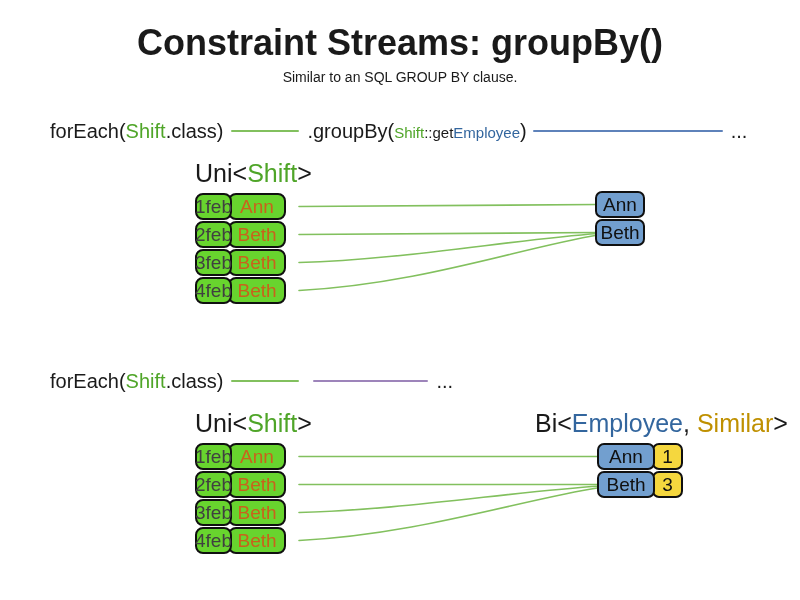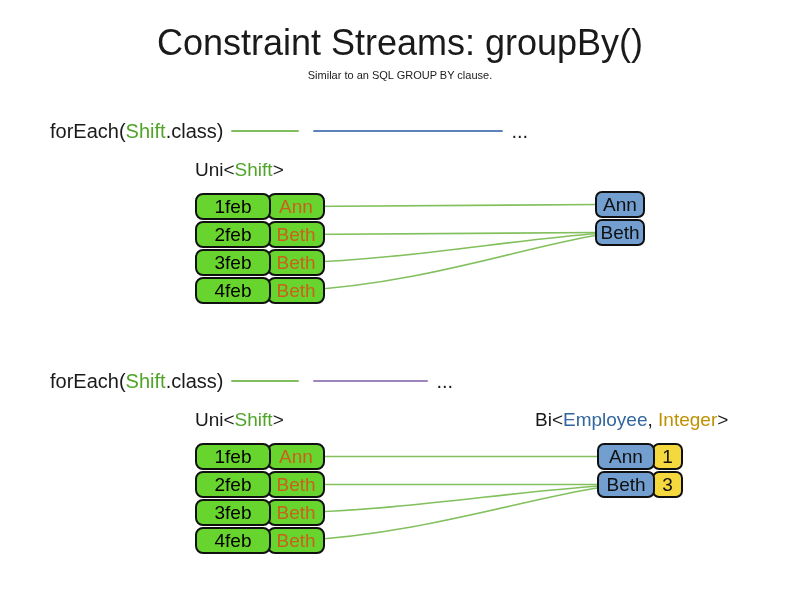--- a/index.html
+++ b/index.html
@@ -1,47 +1,47 @@
 <!DOCTYPE html>
 <html style="--green-text: #4fa528; --blue-text: #33669e; --gold-text: #bf9000; --orange-text: #c9621c; --green-fill: #68d42e; --blue-fill: #729fcf; --yellow-fill: #f5d73e; --line-green: #82c05e; --line-blue: #5e82ba; --line-purple: #9d84ba;"><head>
 <meta charset="utf-8">
 <style>
   html,body { margin:0; padding:0; background:#fff; }
   .slide {
     position:relative; width:800px; height:600px; background:#ffffff;
     font-family:"Liberation Sans", sans-serif; color:#1a1a1a; overflow:hidden;
   }
   .title { position:absolute; top:22px; left:0; width:800px; text-align:center;
-           font-size:36px; font-weight:400; letter-spacing:0; }
+           font-size:36px; font-weight:700; letter-spacing:0; }
   .subtitle { position:absolute; top:69px; left:0; width:800px; text-align:center;
-              font-size:11px; }
+              font-size:14px; }
 
   
   .code-line { position:absolute; left:50px; display:flex; align-items:center;
                height:24px; white-space:nowrap; }
   .big   { font-size:20px; }
   .small { font-size:15px; }
   .t-green  { color:var(--green-text,#4fa528); }
   .t-blue   { color:var(--blue-text,#33669e); }
   .t-gold   { color:var(--gold-text,#bf9000); }
   .hline { display:inline-block; height:2px; border-radius:1px; }
   .green-line  { background:var(--line-green,#82c05e); margin:0 8px; }
   .blue-line   { background:var(--line-blue,#5e82ba);  margin:0 8px 0 6px; }
   .purple-line { background:var(--line-purple,#9d84ba); margin:0 8px 0 6px; }
 
   
-  .type-label { position:absolute; font-size:19px; text-align:left; white-space:nowrap; }
+  .type-label { position:absolute; font-size:25px; text-align:left; white-space:nowrap; }
 
   
   .fact-table { position:absolute; z-index:2; }
   .fact-row { display:flex; margin-bottom:1px; }
   .cell { box-sizing:border-box; height:27px; display:flex; align-items:center;
           justify-content:center; font-size:19px; border:2px solid #101010;
           border-radius:8px; }
-  .date-cell { width:76px; background:var(--green-fill,#68d42e); color:#000000;
+  .date-cell { width:37px; background:var(--green-fill,#68d42e); color:#404040;
                position:relative; z-index:2; }
   .emp-cell  { width:58px; background:var(--green-fill,#68d42e);
                color:var(--orange-text,#c9621c); margin-left:-4px; z-index:1; }
 
   
   .group-list { position:absolute; z-index:2; }
   .group-row { display:flex; margin-bottom:1px; }
   .gname-cell { background:var(--blue-fill,#729fcf); color:#101010; border-radius:7px; }
   .g1 .gname-cell { width:50px; }
   .g2 .gname-cell { width:58px; position:relative; z-index:2; }
@@ -67,20 +67,21 @@
     <path d="M 299 290.5 C 420 284, 520 248, 598 235"></path>
     <path d="M 299 456.5 L 600 456.5"></path>
     <path d="M 299 484.5 L 600 484.5"></path>
     <path d="M 299 512.5 C 400 510, 510 492, 600 486"></path>
     <path d="M 299 540.5 C 420 534, 520 500, 600 487.5"></path>
   </svg>
 
   <div class="code-line" style="top:119px">
     <span class="big"><span>forEach(</span><span class="t-green">Shift</span><span>.class)</span></span>
     <span class="hline green-line" style="width:68px"></span>
+    <span class="big"><span>.groupBy(</span><span class="small"><span class="t-green">Shift</span><span>::get</span><span class="t-blue">Employee</span></span><span>)</span></span>
     <span class="hline blue-line" style="width:190px"></span>
     <span class="big">...</span>
   </div>
 
   <div class="type-label" style="left:195px; top:159px; width:110px"><span>Uni&lt;</span><span class="t-green">Shift</span><span>&gt;</span></div>
 
   <div class="fact-table" style="left:195px; top:193px">
     <div class="fact-row">
       <div class="cell date-cell">1feb</div>
       <div class="cell emp-cell">Ann</div>
@@ -109,21 +110,21 @@
   </div>
 
   <div class="code-line" style="top:369px">
     <span class="big"><span>forEach(</span><span class="t-green">Shift</span><span>.class)</span></span>
     <span class="hline green-line" style="width:68px"></span>
     <span class="hline purple-line" style="width:115px"></span>
     <span class="big">...</span>
   </div>
 
   <div class="type-label" style="left:195px; top:409px; width:110px"><span>Uni&lt;</span><span class="t-green">Shift</span><span>&gt;</span></div>
-  <div class="type-label" style="left:535px; top:409px; width:222px"><span>Bi&lt;</span><span class="t-blue">Employee</span><span>, </span><span class="t-gold">Integer</span><span>&gt;</span></div>
+  <div class="type-label" style="left:535px; top:409px; width:222px"><span>Bi&lt;</span><span class="t-blue">Employee</span><span>, </span><span class="t-gold">Similar</span><span>&gt;</span></div>
 
   <div class="fact-table" style="left:195px; top:443px">
     <div class="fact-row">
       <div class="cell date-cell">1feb</div>
       <div class="cell emp-cell">Ann</div>
     </div>
     <div class="fact-row">
       <div class="cell date-cell">2feb</div>
       <div class="cell emp-cell">Beth</div>
     </div>

